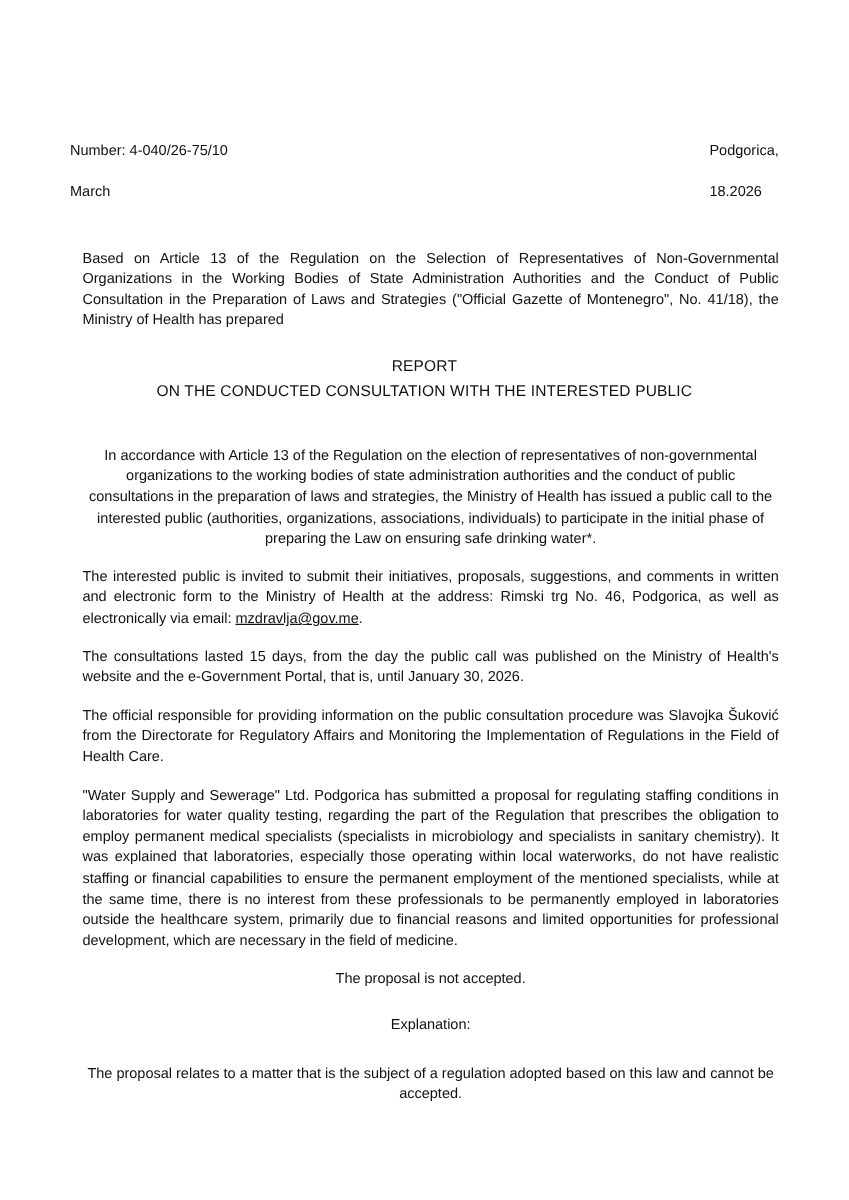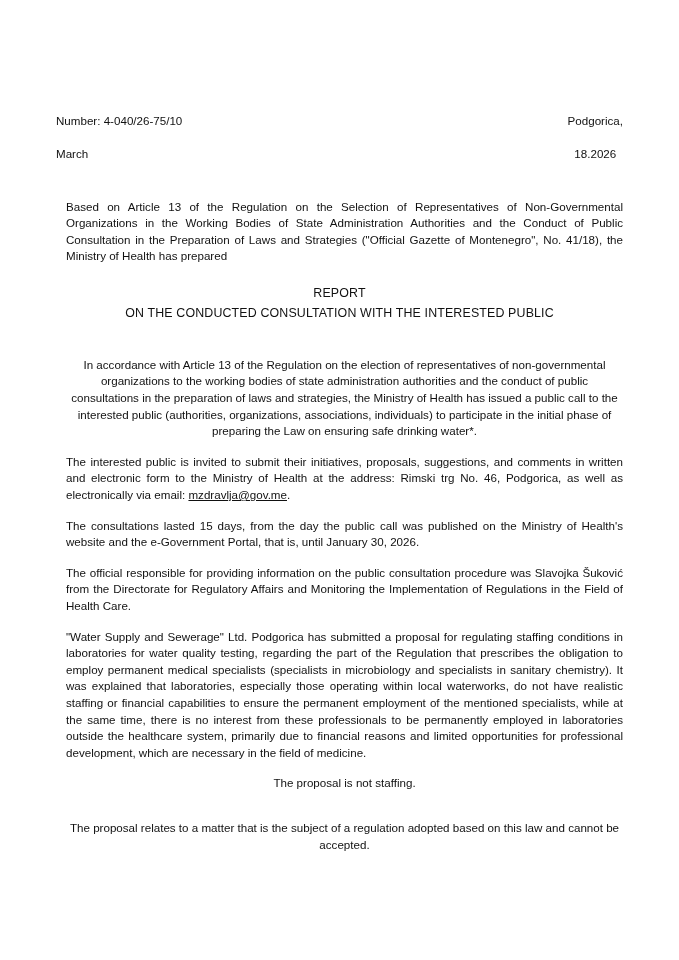--- a/index.html
+++ b/index.html
@@ -38,21 +38,21 @@
     align-items: flex-start;
     font-size: 11.6px;
     line-height: 16.5px;
     margin-bottom: 20px;
   }
   .doc-header .left {
     text-align: left;
     white-space: pre-line;
   }
   .doc-header .right {
-    text-align: center;
+    text-align: left;
     white-space: pre-line;
   }
   .para {
     font-size: 11.6px;
     line-height: 16.6px;
     margin: 0 0 14px 10px;
     text-align: justify;
     hyphens: none;
   }
   .para.ragged {
@@ -105,23 +105,24 @@
     <p class="para ragged">In accordance with Article 13 of the Regulation on the election of representatives of non-governmental organizations to the working bodies of state administration authorities and the conduct of public consultations in the preparation of laws and strategies, the Ministry of Health has issued a public call to the interested public (authorities, organizations, associations, individuals) to participate in the initial phase of preparing the Law on ensuring safe drinking water*.</p>
 
     <p class="para"><span>The interested public is invited to submit their initiatives, proposals, suggestions, and comments in written and electronic form to the Ministry of Health at the address: Rimski trg No. 46, Podgorica, as well as electronically via email: </span><a class="email-link" href="#">mzdravlja@gov.me</a><span>.</span></p>
 
     <p class="para">The consultations lasted 15 days, from the day the public call was published on the Ministry of Health's website and the e-Government Portal, that is, until January 30, 2026.</p>
 
     <p class="para">The official responsible for providing information on the public consultation procedure was Slavojka Šuković from the Directorate for Regulatory Affairs and Monitoring the Implementation of Regulations in the Field of Health Care.</p>
 
     <p class="para">"Water Supply and Sewerage" Ltd. Podgorica has submitted a proposal for regulating staffing conditions in laboratories for water quality testing, regarding the part of the Regulation that prescribes the obligation to employ permanent medical specialists (specialists in microbiology and specialists in sanitary chemistry). It was explained that laboratories, especially those operating within local waterworks, do not have realistic staffing or financial capabilities to ensure the permanent employment of the mentioned specialists, while at the same time, there is no interest from these professionals to be permanently employed in laboratories outside the healthcare system, primarily due to financial reasons and limited opportunities for professional development, which are necessary in the field of medicine.</p>
 
-    <p class="para ragged tight">The proposal is not staffing.</p>
+    <p class="para ragged tight">The proposal is not accepted.</p>
 
     <div class="spacer-sm"></div>
 
+    <p class="para center">Explanation:</p>
 
     <div class="spacer-sm"></div>
 
     <p class="para center">The proposal relates to a matter that is the subject of a regulation adopted based on this law and cannot be accepted.</p>
 
   </div>
 </div>
 
 </body></html>

